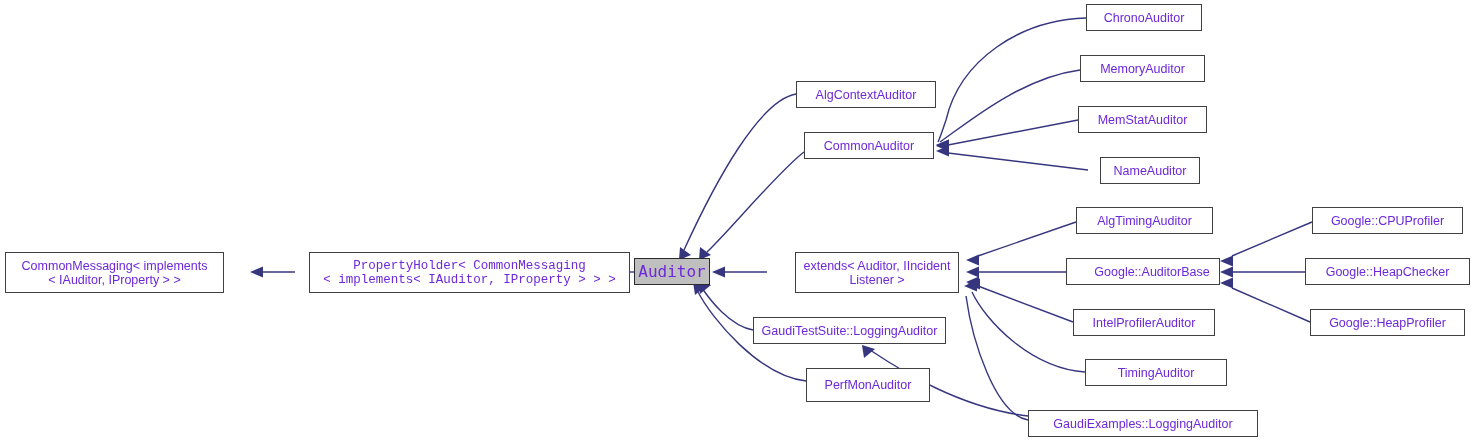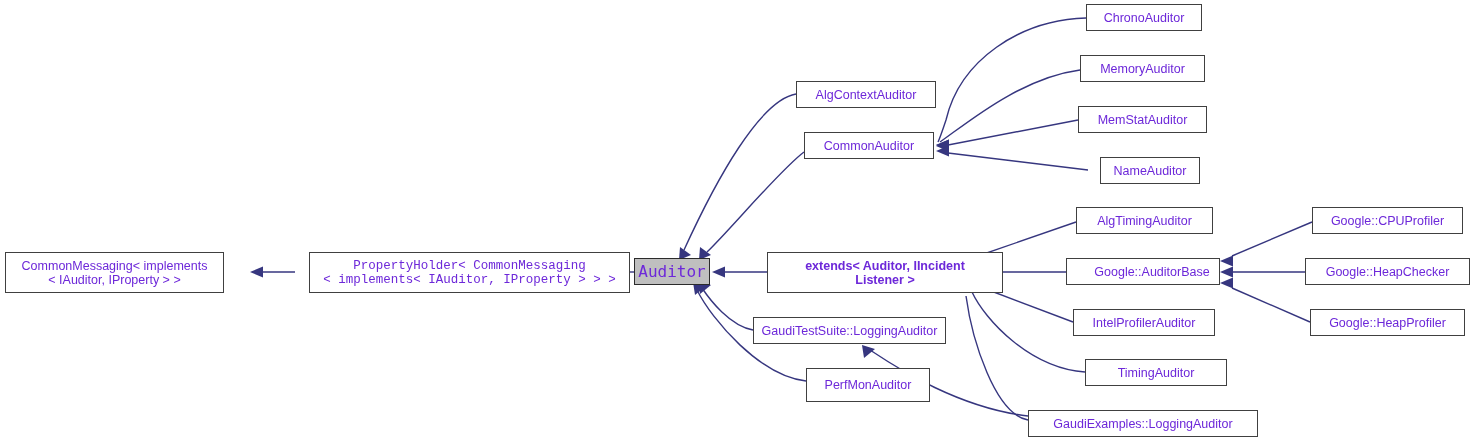--- a/index.html
+++ b/index.html
@@ -103,21 +103,21 @@
 &lt; IAuditor, IProperty &gt; &gt;</span></div>
       <div class="node-box" style="left: 309px; top: 252px; width: 321px; height: 41px; font-family: Liberation Mono, monospace;"><span class="node-label">PropertyHolder&lt; CommonMessaging
 &lt; implements&lt; IAuditor, IProperty &gt; &gt; &gt;</span></div>
       <div class="node-box highlight" style="left: 634px; top: 258px; width: 76px; height: 27px;"><span class="node-label">Auditor</span></div>
       <div class="node-box" style="left: 796px; top: 81px; width: 140px; height: 27px;"><span class="node-label">AlgContextAuditor</span></div>
       <div class="node-box" style="left: 804px; top: 132px; width: 130px; height: 27px;"><span class="node-label">CommonAuditor</span></div>
       <div class="node-box" style="left: 1086px; top: 4px; width: 116px; height: 27px;"><span class="node-label">ChronoAuditor</span></div>
       <div class="node-box" style="left: 1080px; top: 55px; width: 125px; height: 27px;"><span class="node-label">MemoryAuditor</span></div>
       <div class="node-box" style="left: 1078px; top: 106px; width: 129px; height: 27px;"><span class="node-label">MemStatAuditor</span></div>
       <div class="node-box" style="left: 1088px; top: 157px; width: 100px; height: 27px; margin-left: 12px;"><span class="node-label">NameAuditor</span></div>
-      <div class="node-box" style="left: 767px; top: 252px; width: 236px; height: 41px; font-weight: bold;"><span class="node-label">extends&lt; Auditor, IIncident
+      <div class="node-box" style="left: 795px; top: 252px; width: 164px; height: 41px;"><span class="node-label">extends&lt; Auditor, IIncident
 Listener &gt;</span></div>
       <div class="node-box" style="left: 1076px; top: 207px; width: 137px; height: 27px;"><span class="node-label">AlgTimingAuditor</span></div>
       <div class="node-box" style="left: 1066px; top: 258px; width: 154px; height: 27px; padding-left: 18px;"><span class="node-label">Google::AuditorBase</span></div>
       <div class="node-box" style="left: 1073px; top: 309px; width: 142px; height: 27px;"><span class="node-label">IntelProfilerAuditor</span></div>
       <div class="node-box" style="left: 1085px; top: 359px; width: 142px; height: 27px;"><span class="node-label">TimingAuditor</span></div>
       <div class="node-box" style="left: 1312px; top: 207px; width: 151px; height: 27px;"><span class="node-label">Google::CPUProfiler</span></div>
       <div class="node-box" style="left: 1305px; top: 258px; width: 165px; height: 27px;"><span class="node-label">Google::HeapChecker</span></div>
       <div class="node-box" style="left: 1310px; top: 309px; width: 155px; height: 27px;"><span class="node-label">Google::HeapProfiler</span></div>
       <div class="node-box" style="left: 753px; top: 317px; width: 193px; height: 27px;"><span class="node-label">GaudiTestSuite::LoggingAuditor</span></div>
       <div class="node-box" style="left: 806px; top: 368px; width: 124px; height: 34px;"><span class="node-label">PerfMonAuditor</span></div>

